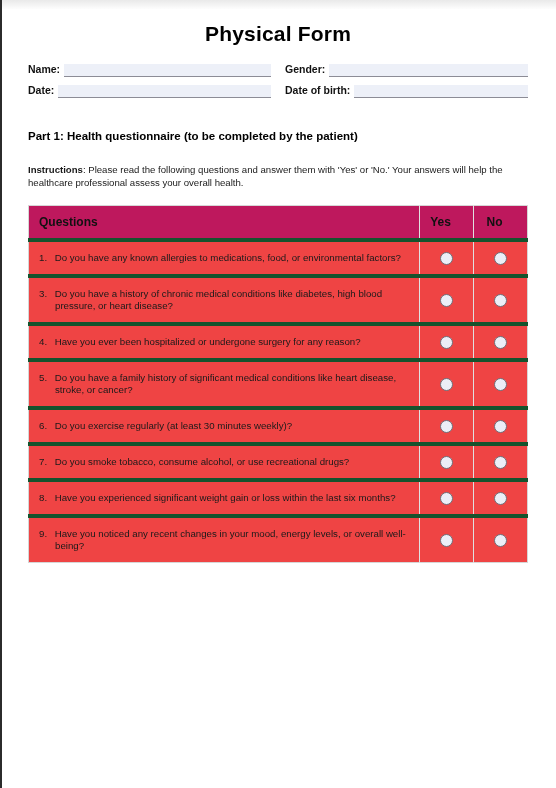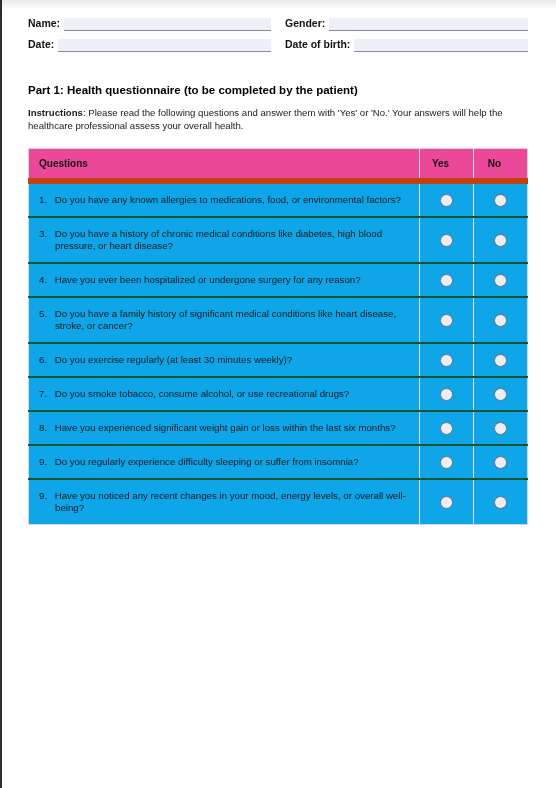--- a/index.html
+++ b/index.html
@@ -85,61 +85,61 @@
   }
 
   
   .part-heading {
     margin-top: 32px;
     font-size: 11.5px;
     font-weight: bold;
     color: #000000;
   }
   .instructions {
-    margin-top: 11px;
+    margin-top: 22px;
     font-size: 9.6px;
     line-height: 12.6px;
     color: #1a1a1a;
   }
   .instructions b {
     font-weight: bold;
   }
 
   
   .q-table {
     margin-top: 16px;
     width: 500px;
     border-collapse: collapse;
     table-layout: fixed;
     border: 1px solid #d6d6d6;
   }
   .q-table th {
-    background: #ec4899;
-    font-size: 10px;
+    background: #be185d;
+    font-size: 12px;
     font-weight: bold;
     color: #111111;
     text-align: left;
     padding: 9px 10px;
-    border-bottom: 6px solid #c2410c;
+    border-bottom: 1px solid #c2410c;
     border-right: 1px solid #e0e0e0;
   }
   .q-table th.col-yes,
   .q-table th.col-no {
     text-align: center;
     padding-left: 0;
     padding-right: 12px;
   }
   .q-table th.col-no {
     border-right: none;
   }
   .q-table td {
-    border-top: 2px solid #14532d;
+    border-top: 4px solid #14532d;
     border-right: 1px solid #e0e0e0;
     vertical-align: middle;
-    background: #0ea5e9;
+    background: #ef4444;
   }
   .q-table td.col-no {
     border-right: none;
   }
   .q-text-cell {
     padding: 10px 12px 10px 10px;
   }
   .q-text {
     font-size: 9.7px;
     line-height: 12px;
@@ -169,20 +169,21 @@
   }
 </style>
 </head>
 <body>
 
 <div class="page-top-shade"></div>
 <div class="page-left-edge"></div>
 
 <div class="page">
 
+  <h1 class="form-title">Physical Form</h1>
 
   <div class="id-grid">
 
     <div class="field">
       <span class="field-label">Name:</span>
       <input class="field-input" type="text" placeholder="" style="">
     </div>
 
     <div class="field">
       <span class="field-label">Gender:</span>
@@ -258,27 +259,20 @@
         </tr>
         <tr>
           <td class="q-text-cell">
             <div class="q-text"><span class="q-num">8.</span> <span>Have you experienced significant weight gain or loss within the last six months?</span></div>
           </td>
           <td class="opt-cell"><span class="radio"></span></td>
           <td class="opt-cell col-no"><span class="radio"></span></td>
         </tr>
         <tr>
           <td class="q-text-cell">
-            <div class="q-text"><span class="q-num">9.</span> <span>Do you regularly experience difficulty sleeping or suffer from insomnia?</span></div>
-          </td>
-          <td class="opt-cell"><span class="radio"></span></td>
-          <td class="opt-cell col-no"><span class="radio"></span></td>
-        </tr>
-        <tr>
-          <td class="q-text-cell">
             <div class="q-text"><span class="q-num">9.</span> <span>Have you noticed any recent changes in your mood, energy levels, or overall well-being?</span></div>
           </td>
           <td class="opt-cell"><span class="radio"></span></td>
           <td class="opt-cell col-no"><span class="radio"></span></td>
         </tr>
       </tbody>
   </table>
 
 </div>
 

